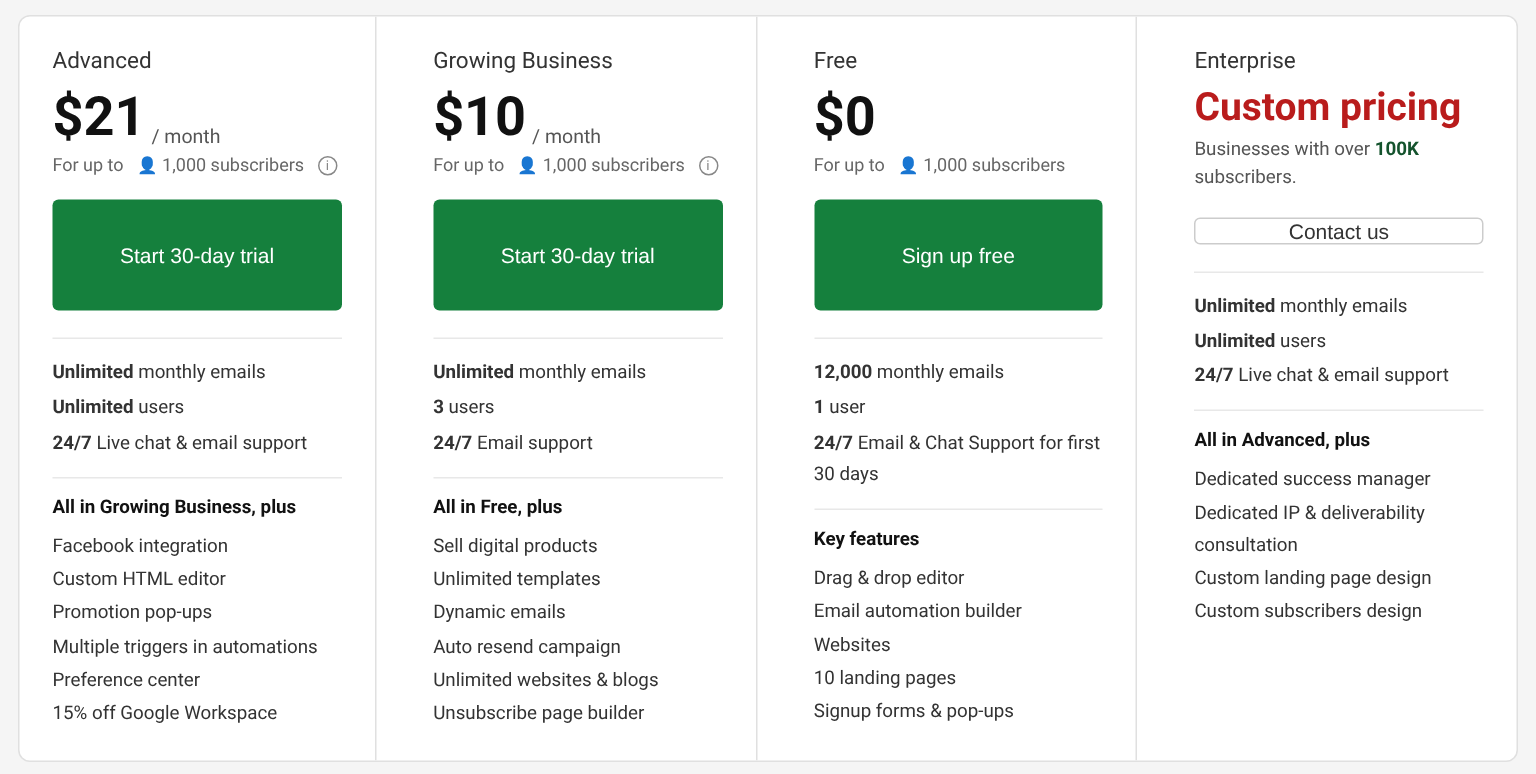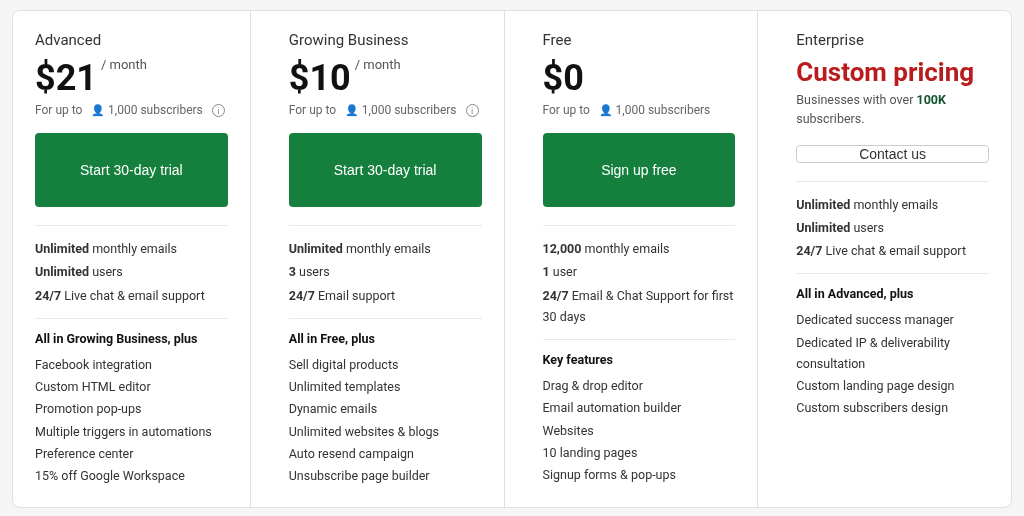--- a/index.html
+++ b/index.html
@@ -33,21 +33,21 @@
       border-right: none;
     }
     .plan-name {
       font-size: 15px;
       color: #333;
       font-weight: 400;
       margin-bottom: 8px;
     }
     .plan-price {
       display: flex;
-      align-items: flex-start;
+      align-items: flex-end;
       gap: 2px;
       margin-bottom: 4px;
     }
     .plan-price .amount {
       font-size: 36px;
       font-weight: 700;
       color: #111;
     }
     .plan-price .period {
       font-size: 13px;
@@ -199,22 +199,22 @@
       <li><strong>Unlimited</strong> monthly emails</li>
       <li><strong>3</strong> users</li>
       <li><strong>24/7</strong> Email support</li>
     </ul>
     <hr class="divider">
     <div class="section-label">All in Free, plus</div>
     <ul class="sub-feature-list">
       <li>Sell digital products</li>
       <li>Unlimited templates</li>
       <li>Dynamic emails</li>
+      <li>Auto resend campaign</li>
       <li>Unlimited websites &amp; blogs</li>
-      <li>Auto resend campaign</li>
       <li>Unsubscribe page builder</li>
     </ul>
   </div>
 
   <div class="plan">
     <div class="plan-name">Free</div>
     <div class="plan-price">
       <span class="amount">$0</span>
     </div>
     <div class="subscribers-text">

